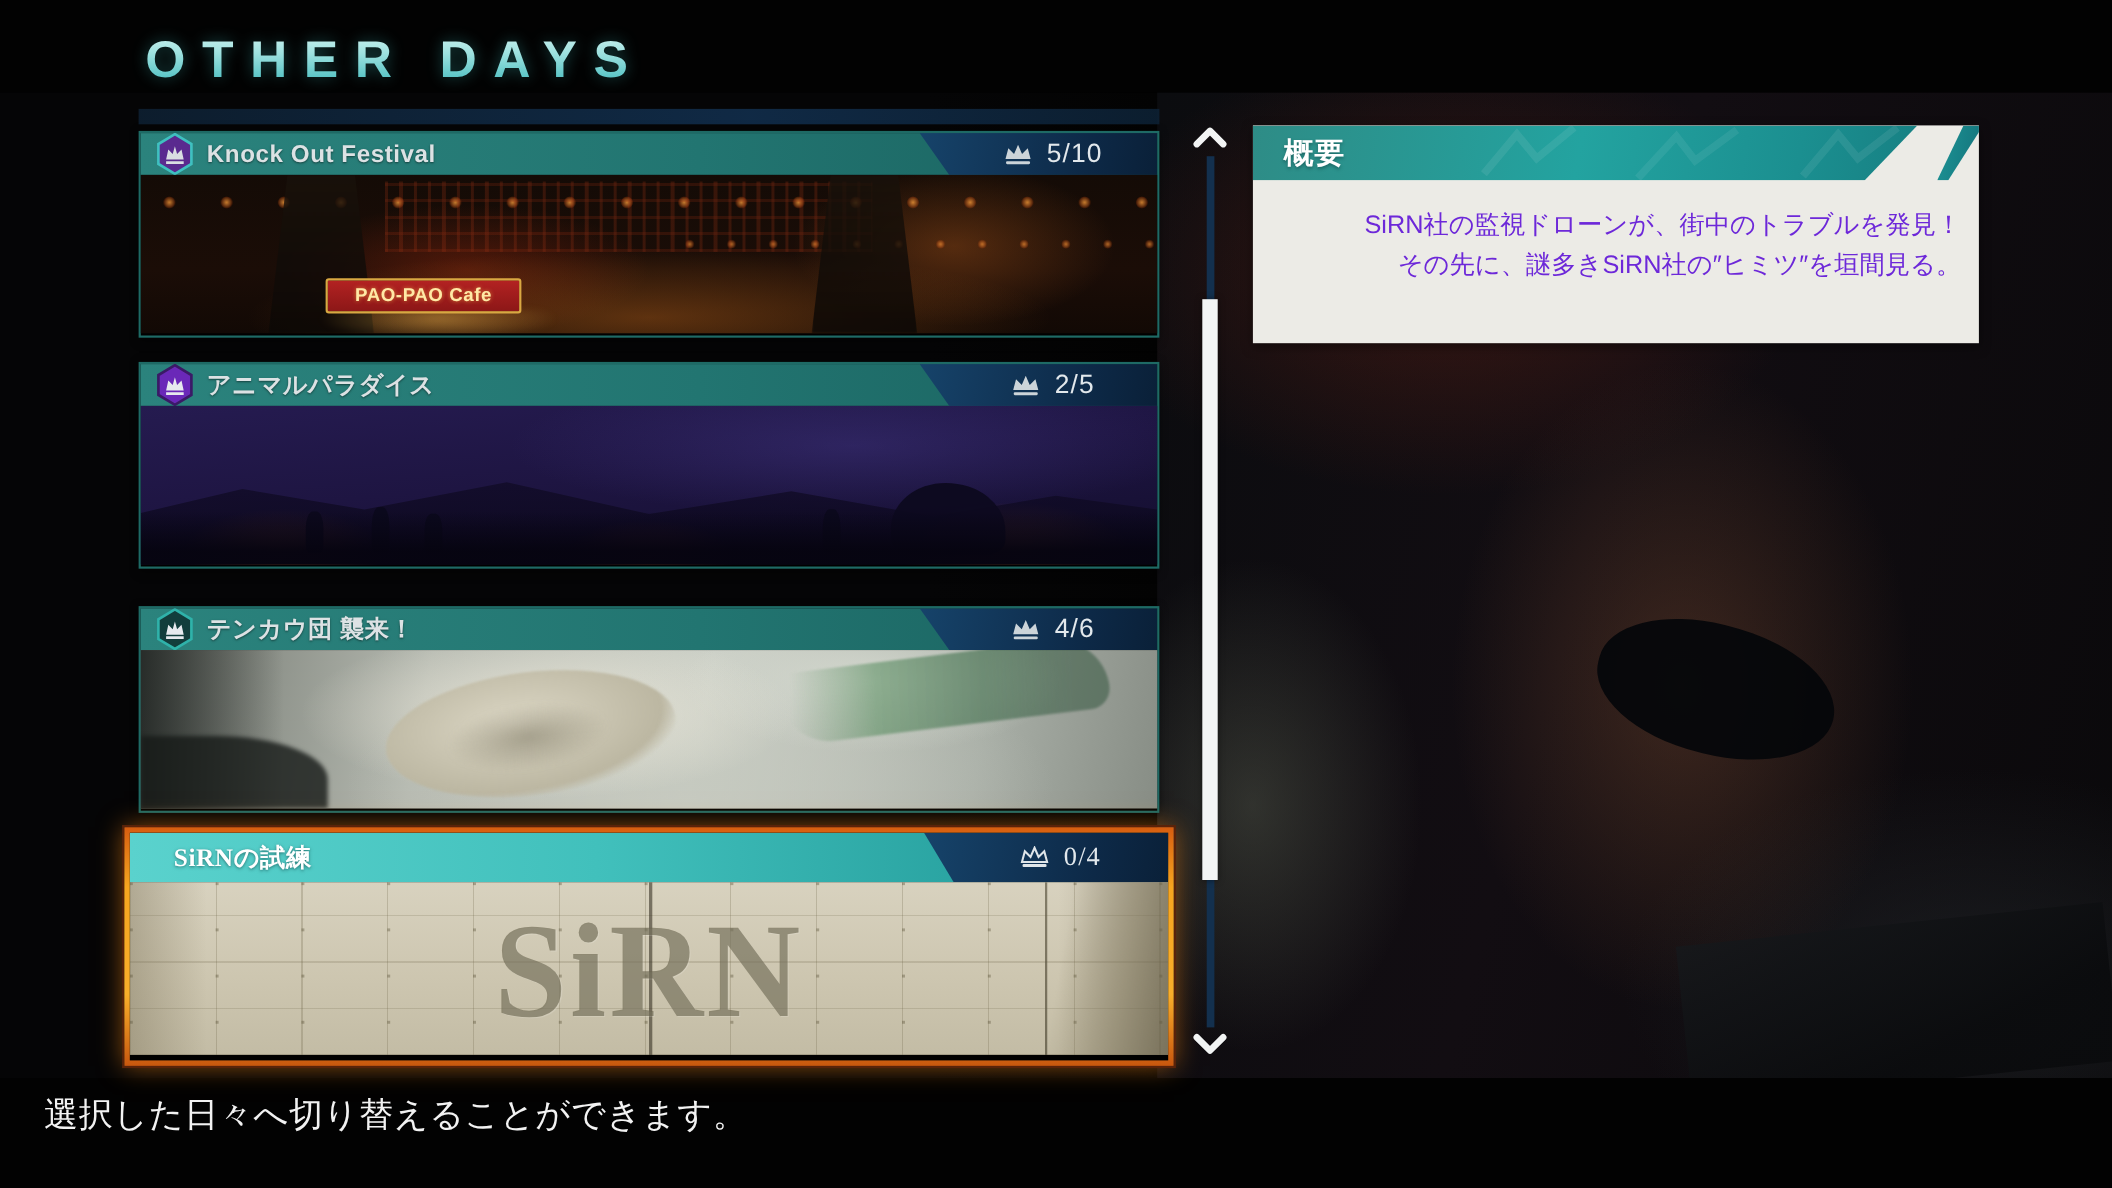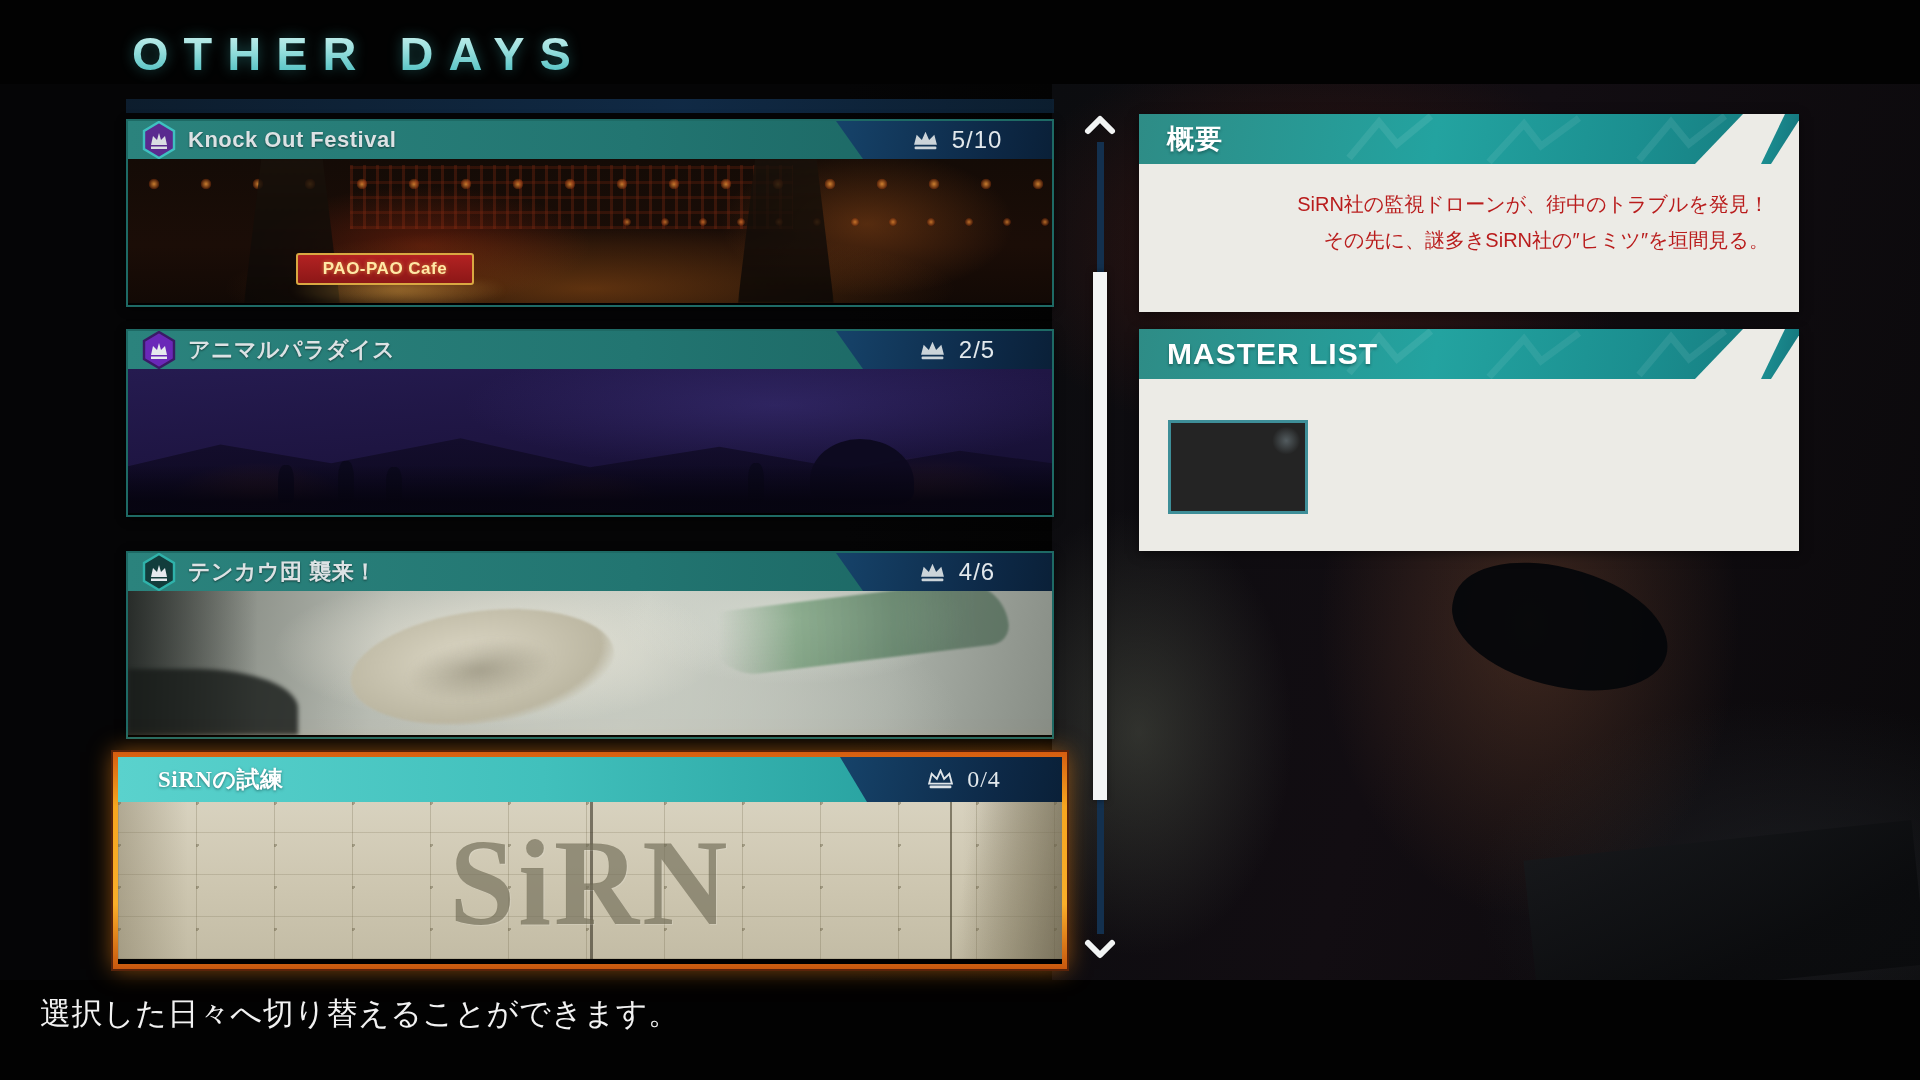--- a/index.html
+++ b/index.html
@@ -159,22 +159,22 @@
     clip-path:polygon(0 0, 604px 0, 556px 50px, 0 50px);
     background:linear-gradient(100deg, #2e8c86 0%, #23a3a0 45%, #1b8f90 75%, #15797d 100%); }
   .panel-header-wedge { position:absolute; left:622px; top:0; width:42px; height:50px;
     clip-path:polygon(24px 0, 42px 0, 10px 50px, 0 50px);
     background:linear-gradient(100deg, #1d9496, #137179); }
   .zigzag { position:absolute; right:40px; top:0; opacity:.8; }
   .panel-title { position:absolute; left:28px; top:0; height:50px; display:flex; align-items:center;
     color:#fff; font-weight:700; letter-spacing:1px; text-shadow:0 2px 3px rgba(0,40,40,.4); }
   .panel-overview .panel-title { font-size:27px; }
   .panel-master .panel-title { font-size:30px; }
-  .panel-body-text { position:absolute; left:30px; top:72px; width:600px;
-    color:#b91c1c; font-size:20px; line-height:36px; font-weight:500; }
+  .panel-body-text { position:absolute; left:44px; top:72px; width:600px;
+    color:#6d28d9; font-size:23px; line-height:36px; font-weight:500; }
   .master-thumb { position:absolute; left:29px; top:91px; width:140px; height:94px;
     background:radial-gradient(circle 20px at 86% 20%, rgba(140,160,168,.45), transparent 70%), #242424;
     border:3px solid #3e8e98; cursor:pointer; }
 
   
   .footer-hint { left:40px; top:993px; color:#f2f2f2; font-size:31px; letter-spacing:.5px; }
 </style>
 </head>
 <body>
 
@@ -307,29 +307,16 @@
         <polyline points="300,46 332,8 350,30 386,2" fill="none" stroke="rgba(255,255,255,.10)" stroke-width="7"></polyline>
       </svg>
       <div class="panel-title">概要</div>
     </div>
     <div class="panel-body-text">
       <div>SiRN社の監視ドローンが、街中のトラブルを発見！</div>
       <div>その先に、謎多きSiRN社の″ヒミツ″を垣間見る。</div>
     </div>
   </div>
 
-  <div class="abs panel panel-master">
-    <div class="panel-header">
-      <div class="panel-header-main"></div>
-      <div class="panel-header-wedge"></div>
-      <svg class="zigzag" width="420" height="50">
-        <polyline points="10,44 40,8 58,30 92,2" fill="none" stroke="rgba(255,255,255,.10)" stroke-width="7"></polyline>
-        <polyline points="150,48 185,10 202,32 240,4" fill="none" stroke="rgba(255,255,255,.09)" stroke-width="7"></polyline>
-        <polyline points="300,46 332,8 350,30 386,2" fill="none" stroke="rgba(255,255,255,.10)" stroke-width="7"></polyline>
-      </svg>
-      <div class="panel-title">MASTER LIST</div>
-    </div>
-    <div class="master-thumb"></div>
-  </div>
 
   <div class="abs footer-hint">選択した日々へ切り替えることができます。</div>
 
 </div>
 
 </body></html>

